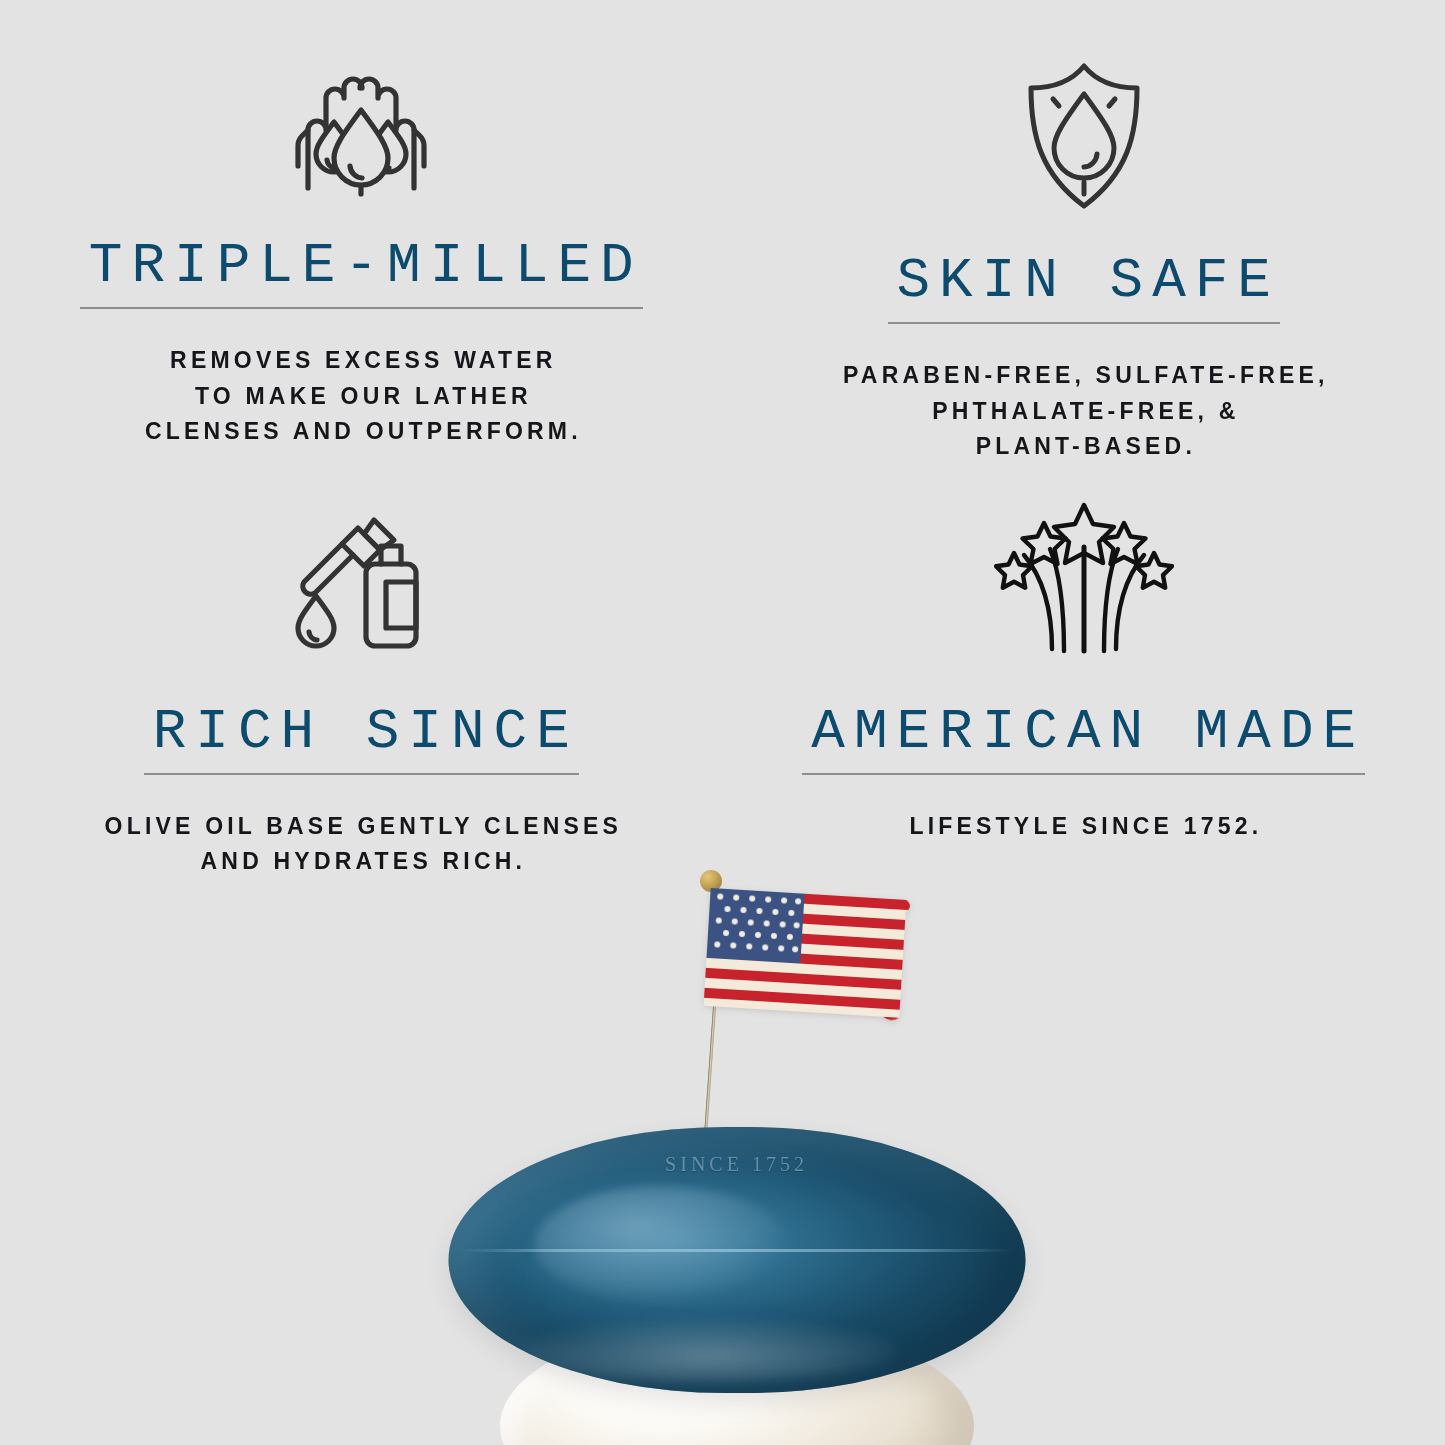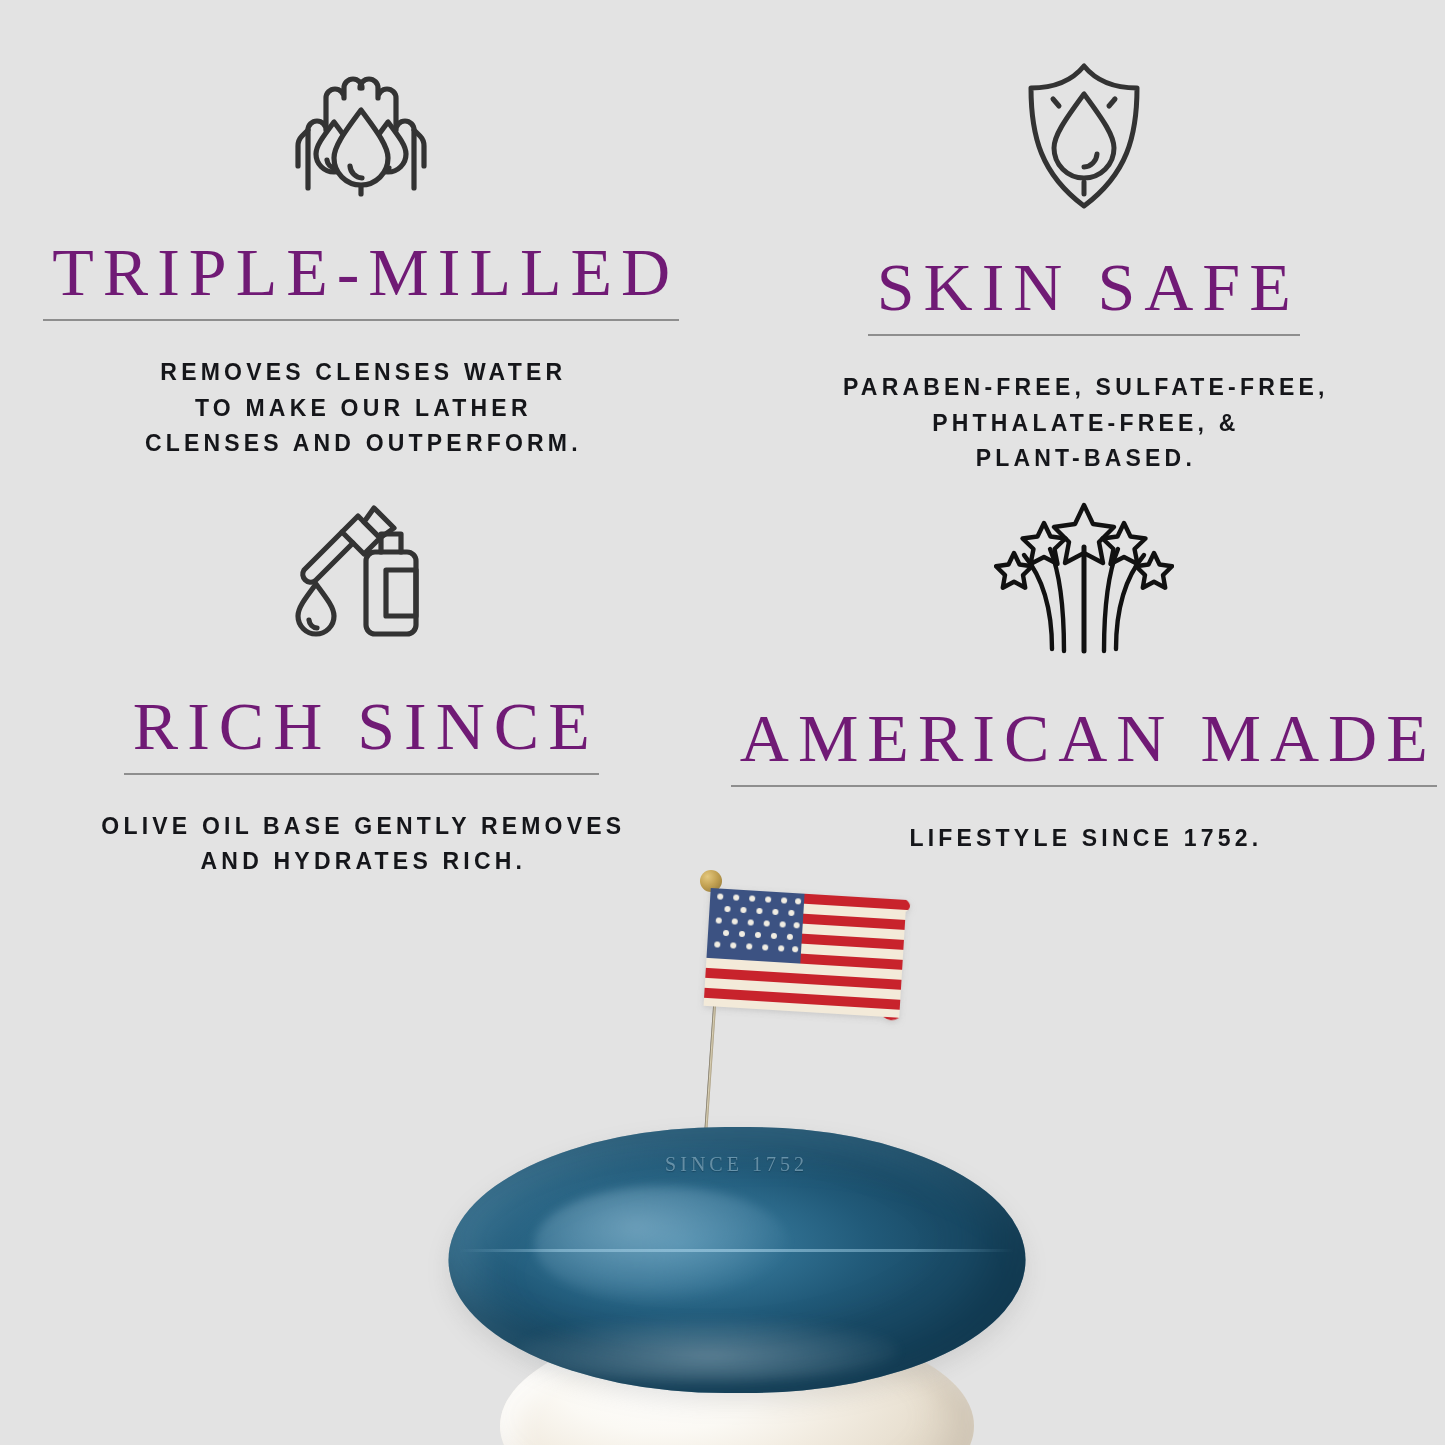--- a/index.html
+++ b/index.html
@@ -48,25 +48,25 @@
     display: block;
   }
 
   .feature-heading-wrap {
     display: inline-block;
     text-align: center;
     border-bottom: 2px solid #8e8e8e;
     padding-bottom: 13px;
   }
   .feature-heading {
-    font-family: Liberation Serif, serif;
-    font-size: 68px;
+    font-family: Liberation Mono, monospace;
+    font-size: 56px;
     line-height: 1.0;
     letter-spacing: 9px;
-    color: #701a75;
+    color: #0c4a6e;
     white-space: nowrap;
     text-indent: 9px;
   }
   .feature-body {
     margin-top: 34px;
     font-family: "Liberation Sans", sans-serif;
     font-size: 23px;
     font-weight: 700;
     line-height: 1.55;
     letter-spacing: 4.2px;
@@ -241,21 +241,21 @@
 
           <path d="M75 50 c-18 24 -27 37 -27 48 a27 27 0 0 0 54 0 c0 -11 -9 -24 -27 -48 z" fill="#e3e3e3"></path>
           <path d="M64 106 a13 13 0 0 0 12 12"></path>
           <path d="M75 126 v8"></path>
         </svg>
       </div>
       <div class="feature-heading-wrap">
         <div class="feature-heading">TRIPLE-MILLED</div>
       </div>
       <div class="feature-body">
-        <div>REMOVES CLENSES WATER</div>
+        <div>REMOVES EXCESS WATER</div>
         <div>TO MAKE OUR LATHER</div>
         <div>CLENSES AND OUTPERFORM.</div>
       </div>
     </div>
 
     <div class="feature r1">
       <div class="feature-icon">
         <svg width="130" height="155" viewBox="0 0 130 155" fill="none" stroke="#333333" stroke-width="5" stroke-linecap="round" stroke-linejoin="round">
           <path d="M65 6 C52 22 32 28 12 28 c0 48 10 86 53 118 43 -32 53 -70 53 -118 -20 0 -40 -6 -53 -22 z"></path>
           <path d="M65 34 c-20 27 -30 42 -30 54 a30 30 0 0 0 60 0 c0 -12 -10 -27 -30 -54 z"></path>
@@ -288,21 +288,21 @@
 
           <rect x="80" y="48" width="50" height="82" rx="9"></rect>
           <path d="M95 48 V30 h20 v18"></path>
           <rect x="100" y="66" width="30" height="46"></rect>
         </svg>
       </div>
       <div class="feature-heading-wrap">
         <div class="feature-heading">RICH SINCE</div>
       </div>
       <div class="feature-body">
-        <div>OLIVE OIL BASE GENTLY REMOVES</div>
+        <div>OLIVE OIL BASE GENTLY CLENSES</div>
         <div>AND HYDRATES RICH.</div>
       </div>
     </div>
 
     <div class="feature r2">
       <div class="feature-icon">
         <svg width="180" height="155" viewBox="0 0 180 155" fill="none" stroke="#111111" stroke-width="4.4" stroke-linecap="round" stroke-linejoin="round">
 
           <path d="M90 150 V46" stroke-width="5"></path>
           <path d="M70 150 C70 110 66 72 56 48"></path>

